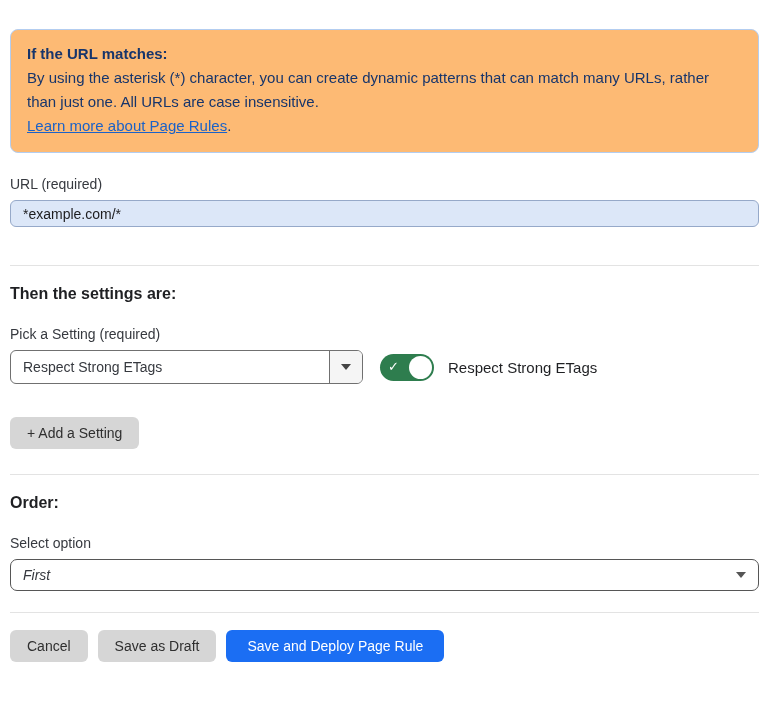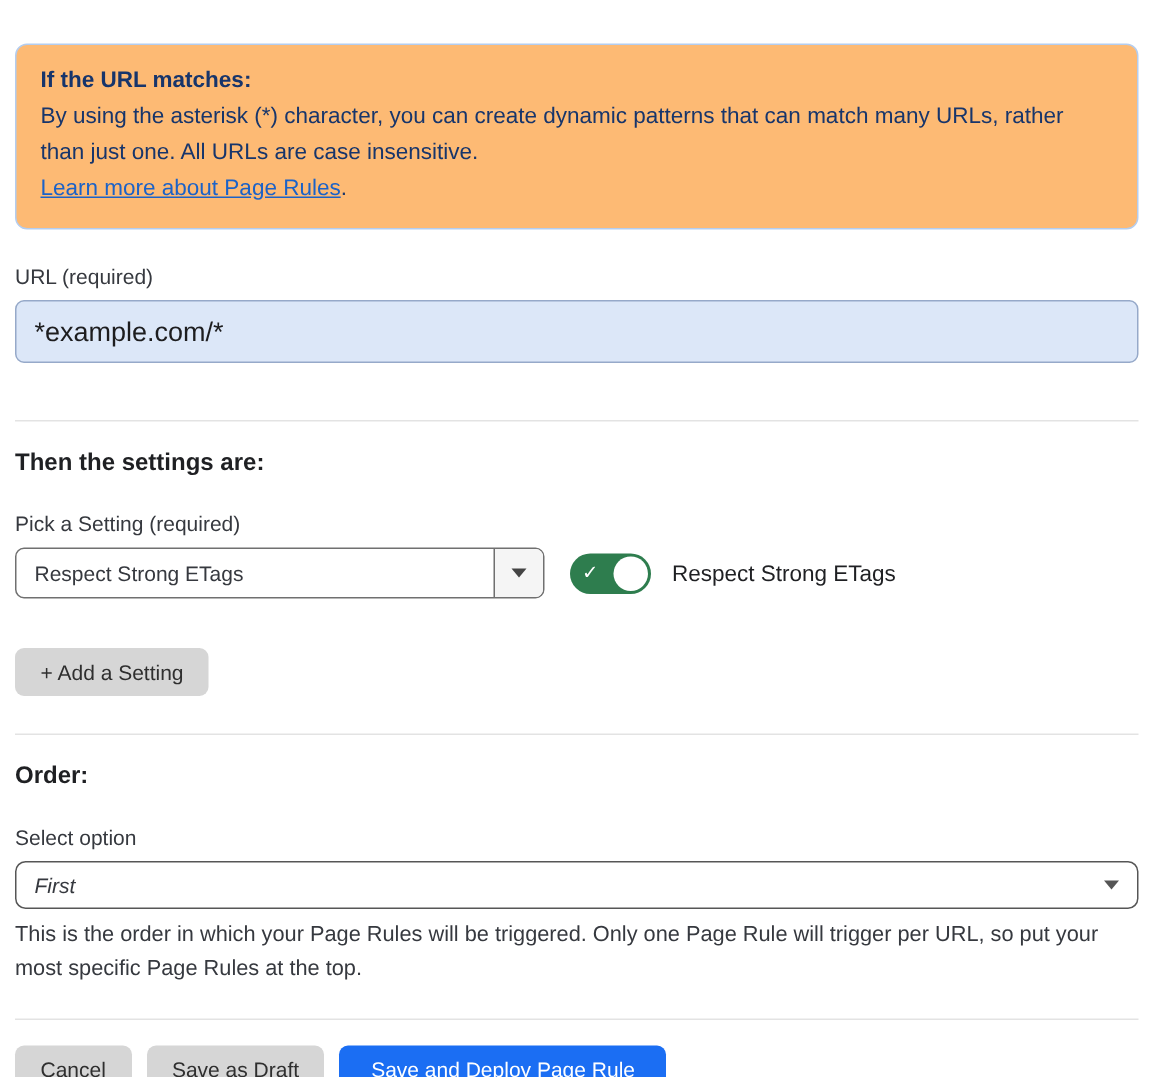--- a/index.html
+++ b/index.html
@@ -40,26 +40,26 @@
   .field-label {
     margin-top: 23px;
     font-size: 14px;
     color: #36393f;
   }
 
   .url-input {
     display: block;
     width: 749px;
     margin-top: 8px;
-    height: 42px;
+    height: 27px;
     background: #dce7f8;
     border: 1px solid #96a9c9;
     border-radius: 6px;
     padding: 0 12px;
-    font-size: 18px;
+    font-size: 14px;
     color: #1d1d1f;
     font-family: "Liberation Sans", "DejaVu Sans", sans-serif;
     outline: none;
   }
 
   .divider {
     border: none;
     border-top: 1px solid #e3e3e3;
     margin-top: 38px;
   }
@@ -234,21 +234,20 @@
 
   <div class="section-heading">Order:</div>
 
   <div class="field-label">Select option</div>
 
   <div class="order-select">
     <span>First</span>
     <span class="tri-down"></span>
   </div>
 
-  <div class="help-text">This is the order in which your Page Rules will be triggered. Only one Page Rule will trigger per URL, so put your most specific Page Rules at the top.</div>
 
   <hr class="divider d3">
 
   <div class="footer-actions">
     <button class="btn btn-gray">Cancel</button>
     <button class="btn btn-gray">Save as Draft</button>
     <button class="btn btn-blue">Save and Deploy Page Rule</button>
   </div>
 
 </div>

